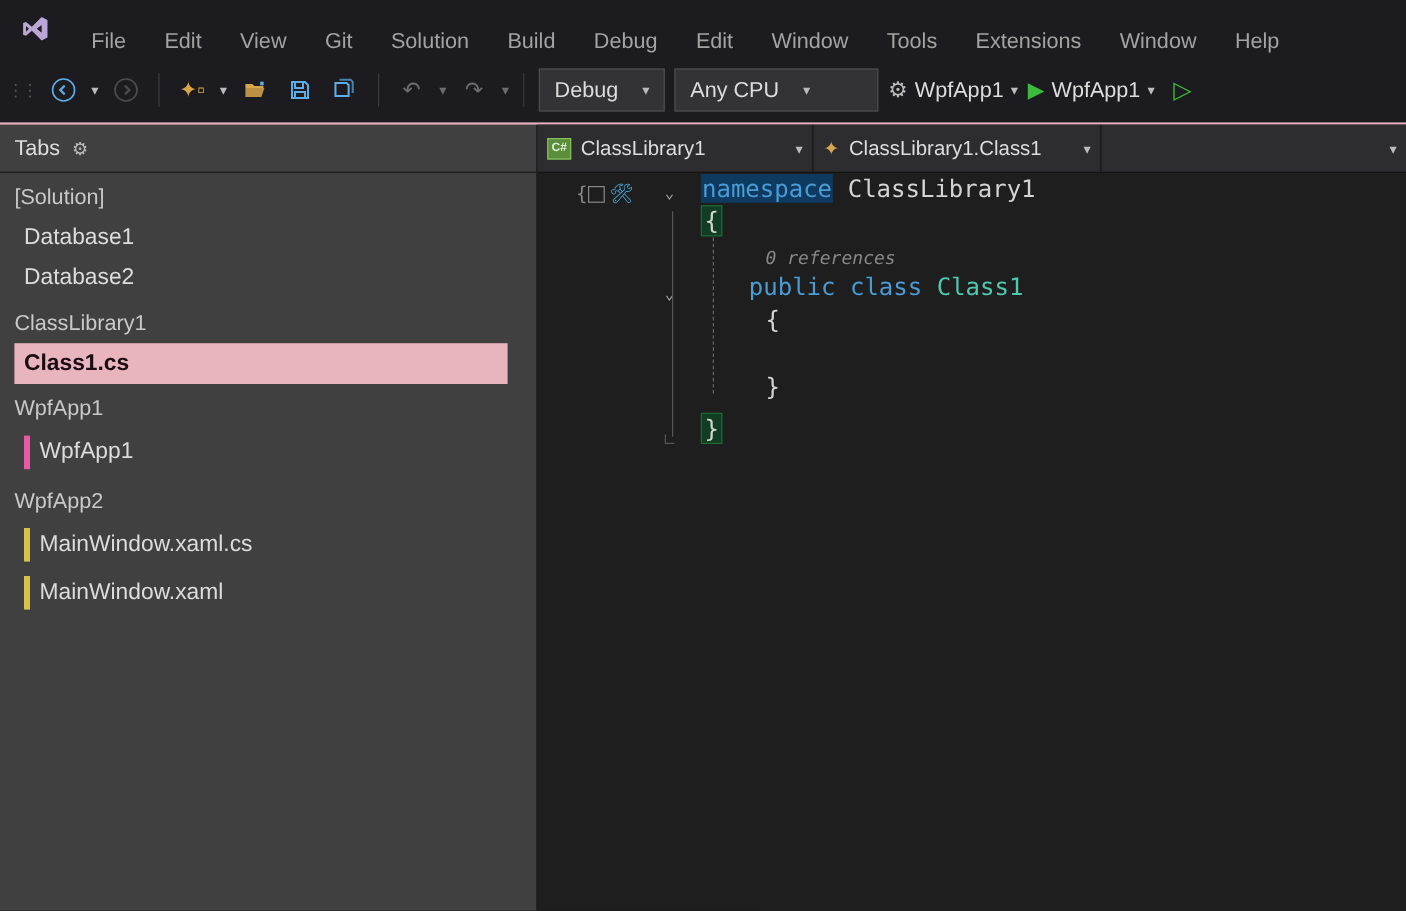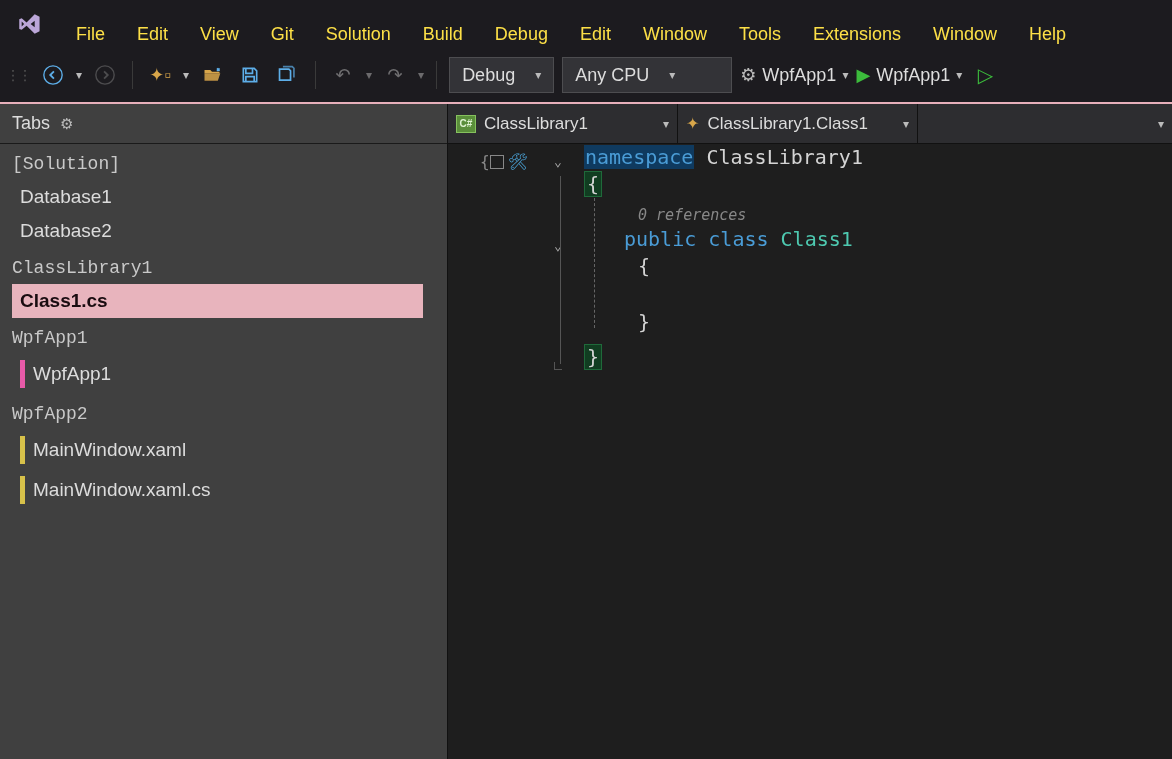--- a/index.html
+++ b/index.html
@@ -23,21 +23,21 @@
     gap: 4px;
   }
   .logo {
     width: 30px; height: 30px;
     margin-right: 14px; margin-left: 4px;
     display:flex;align-items:center;justify-content:center;
   }
   .menu-item {
     padding: 6px 14px;
     font-size: 18px;
-    color: #fde047;
+    color: #a3a3a3;
     cursor: pointer;
     margin-top: 20px;
   }
 
   
   .toolbar {
     height: 56px;
     background: #1c1b1f;
     display: flex;
     align-items: center;
@@ -79,21 +79,21 @@
   .tabs-hdr {
     height:40px;display:flex;align-items:center;
     padding:0 12px;gap:10px;
     font-size:18px;color:#ddd;
     border-bottom:1px solid #1a1a1a;
   }
   .tabs-hdr .gear-sm { font-size:15px;color:#bbb; }
 
   .tab-group-label {
     padding: 10px 12px 6px 12px;
-    font-size:18px; color:#c9c9c9;font-family:Liberation Mono, monospace;
+    font-size:18px; color:#c9c9c9;
   }
   .tab-file {
     padding: 6px 12px 6px 20px;
     font-size:19px; color:#dcdcdc;
     cursor:pointer;
   }
   .tab-file-row { display:flex;align-items:center; }
   .tab-file-row .stripe { width:5px;height:28px;margin-right:8px; }
   .stripe.pink { background:#e75aa8; }
   .stripe.yellow { background:#d7c14a; }
@@ -256,25 +256,25 @@
 
     <div class="tab-group-label">WpfApp1</div>
     <div class="tab-file tab-file-row">
       <span class="stripe pink"></span>
       <span>WpfApp1</span>
     </div>
 
     <div class="tab-group-label">WpfApp2</div>
     <div class="tab-file tab-file-row">
       <span class="stripe yellow"></span>
-      <span>MainWindow.xaml</span>
+      <span>MainWindow.xaml.cs</span>
     </div>
     <div class="tab-file tab-file-row">
       <span class="stripe yellow"></span>
-      <span>MainWindow.xaml.cs</span>
+      <span>MainWindow.xaml</span>
     </div>
   </div>
 
   <div class="right">
     <div class="nav-row">
       <div class="nav-dd" style="flex:0 0 230px">
         <span class="cs-badge">C#</span>
         <span>ClassLibrary1</span>
         <span class="caret">▾</span>
       </div>

